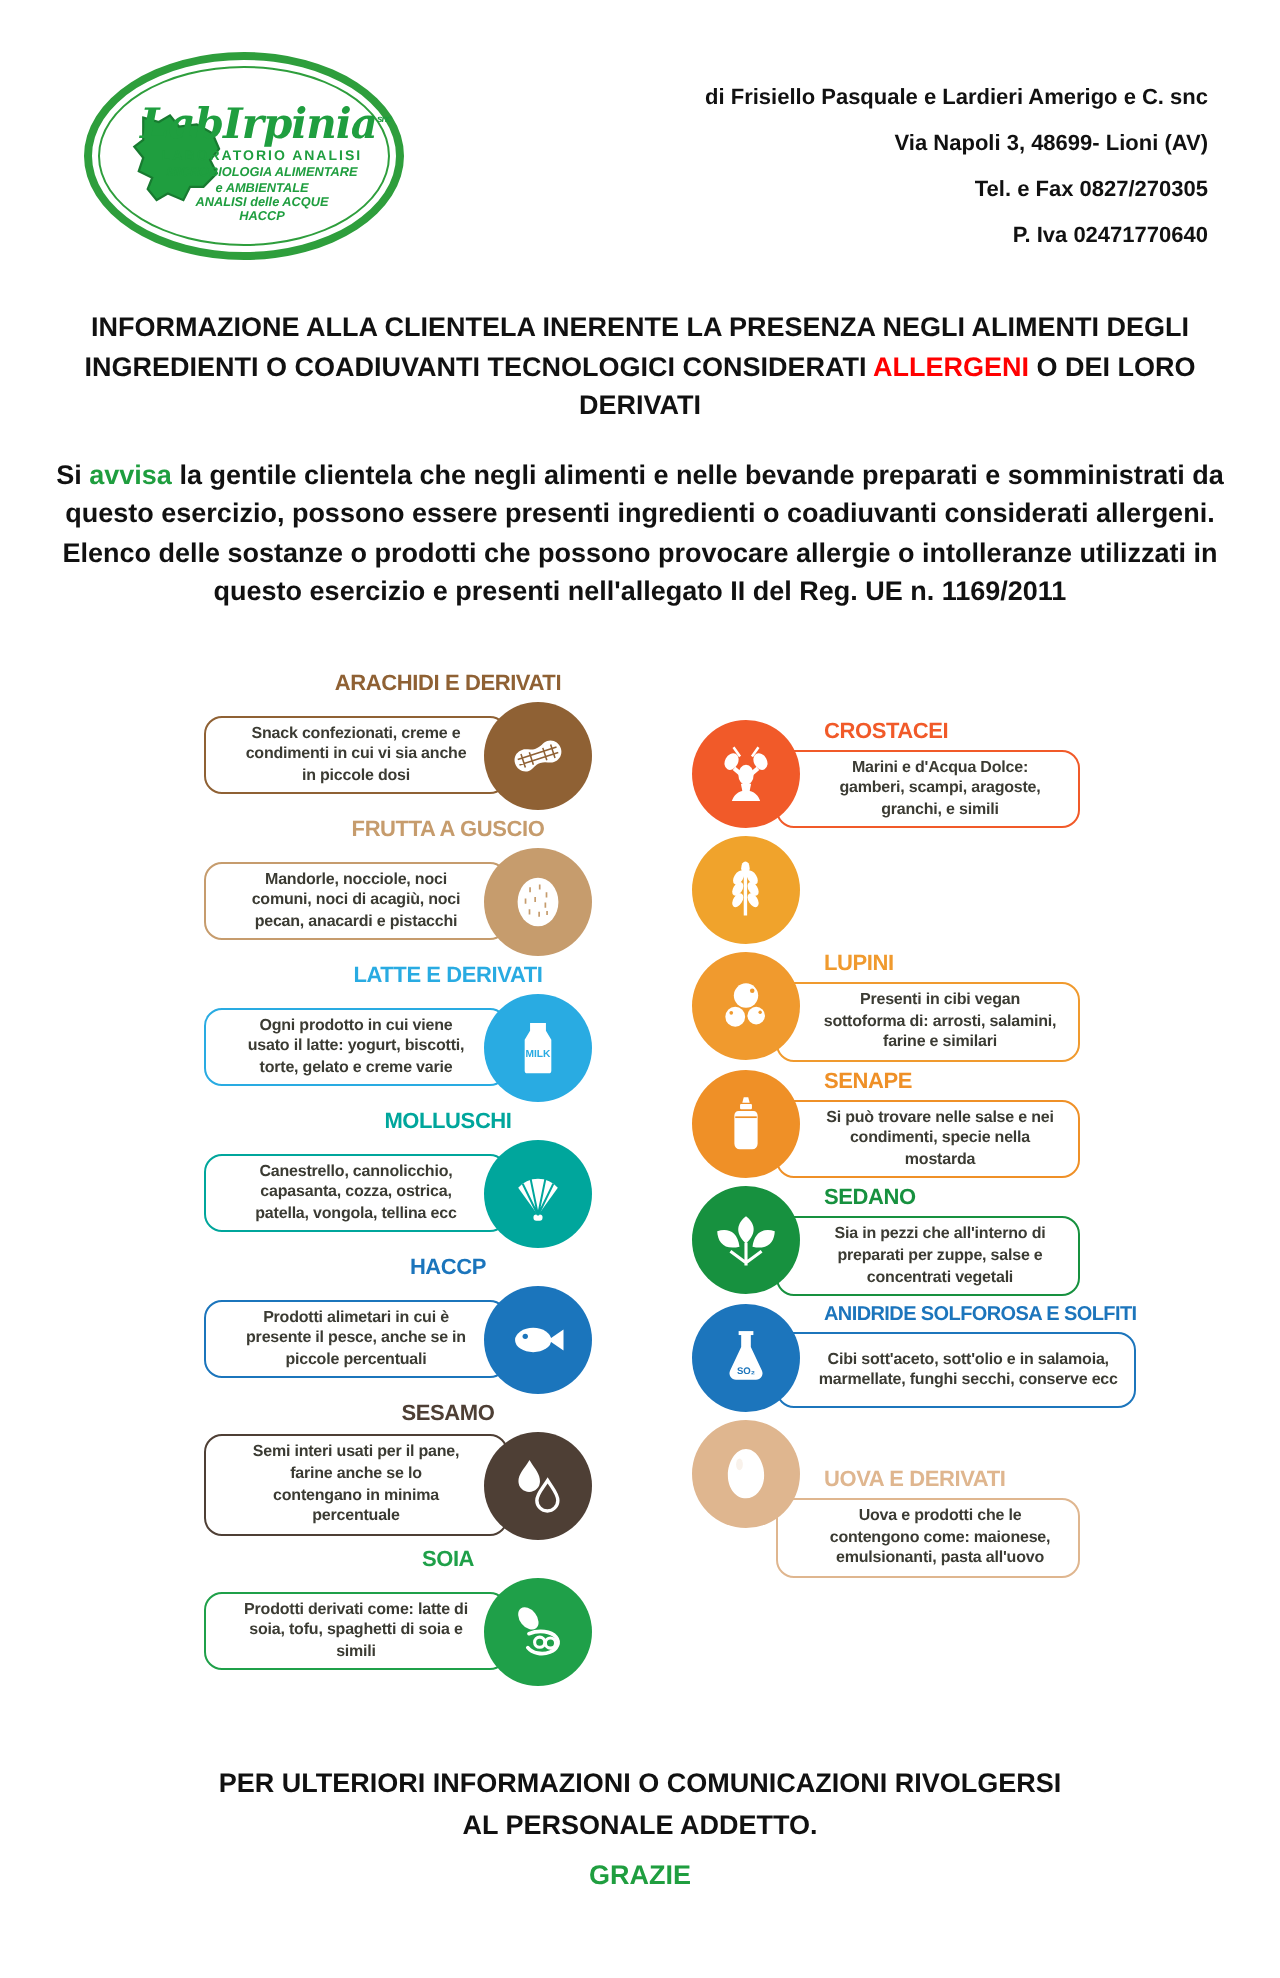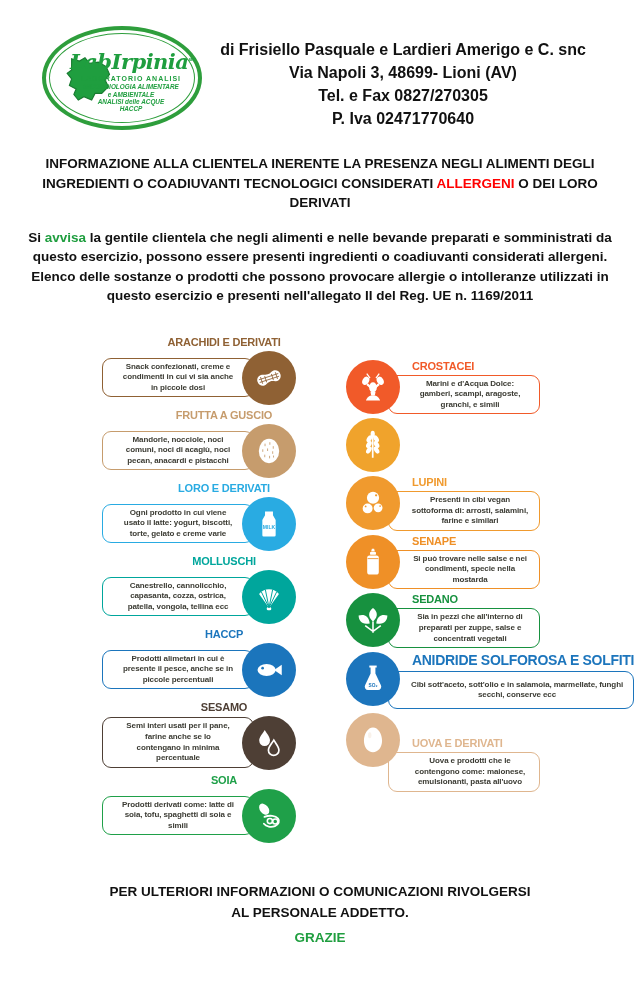--- a/index.html
+++ b/index.html
@@ -20,21 +20,21 @@
   .logo-texts{
     position:absolute;left:24px;top:20px;width:122px;text-align:center;line-height:1.15;
   }
   .logo-name{
     font-family:"DejaVu Serif",serif;font-style:italic;font-weight:bold;
     font-size:21px;color:#1F9E3F;letter-spacing:-0.5px;white-space:nowrap;
   }
   .logo-suffix{font-size:5px;font-family:"Liberation Sans",sans-serif;vertical-align:super;}
   .logo-line1{font-size:7px;font-weight:bold;color:#1F9E3F;letter-spacing:1px;margin-top:1px;}
   .logo-line{font-size:6.4px;font-weight:bold;font-style:italic;color:#1F9E3F;}
-  .company{flex:1;text-align:center;font-weight:bold;font-size:16px;line-height:23px;padding-top:12px;}
+  .company{flex:1;text-align:right;font-weight:bold;font-size:11px;line-height:23px;padding-top:12px;}
   
   .main-title{
     margin:24px auto 0;width:600px;text-align:center;
     font-weight:bold;font-size:13.5px;line-height:19.5px;
   }
   .notice{
     margin:15px auto 0;width:596px;text-align:center;
     font-weight:bold;font-size:13.5px;line-height:19.5px;
   }
   
@@ -127,21 +127,21 @@
         <div class="circle" style="background-color: rgb(198, 156, 109); color: rgb(198, 156, 109);">
           <svg viewBox="0 0 24 24" width="34" height="34">
               <ellipse cx="12" cy="12" rx="7.2" ry="8.6" fill="#fff"></ellipse>
               <path d="M9.2 6.8v1.8M12.6 5.8v1.8M15 8.6v1.8M7.6 10.8v1.8M11 10.2v1.8M14.6 12.2v1.8M9 14.6v1.8M12.4 15.4v1.8M15.2 15.2v1.4" stroke="currentColor" stroke-width="0.6"></path>
             </svg>
         </div>
       </div>
     </div>
 
     <div class="al-item">
-      <div class="al-title" style="color: rgb(41, 171, 226);">LORO E DERIVATI</div>
+      <div class="al-title" style="color: rgb(41, 171, 226);">LATTE E DERIVATI</div>
       <div class="al-row">
         <div class="al-box" style="border-color: rgb(41, 171, 226);">Ogni prodotto in cui viene usato il latte: yogurt, biscotti, torte, gelato e creme varie</div>
         <div class="circle" style="background-color: rgb(41, 171, 226); color: rgb(41, 171, 226);">
           <svg viewBox="0 0 24 24" width="34" height="34">
               <path d="M9.2 3.2h5.6v2.7l1.9 3.2V20a.9.9 0 0 1-.9.9H8.2a.9.9 0 0 1-.9-.9V9.1l1.9-3.2z" fill="#fff"></path>
               <text x="12" y="15.2" font-size="3.6" font-weight="bold" fill="currentColor" text-anchor="middle" font-family="Liberation Sans,sans-serif">MILK</text>
             </svg>
         </div>
       </div>
     </div>
@@ -305,21 +305,21 @@
     <div class="al-item">
       <div class="al-row">
         <div class="circle" style="background-color: rgb(28, 117, 188); color: rgb(28, 117, 188);">
           <svg viewBox="0 0 24 24" width="34" height="34">
               <path d="M10.3 3.2h3.4v4.9l3.9 8.3a2.3 2.3 0 0 1-2.1 3.3H8.5a2.3 2.3 0 0 1-2.1-3.3l3.9-8.3z" fill="#fff"></path>
               <path d="M9.4 3.2h5.2" stroke="#fff" stroke-width="1.4"></path>
               <text x="12" y="17.8" font-size="3.4" font-weight="bold" fill="currentColor" text-anchor="middle" font-family="Liberation Sans,sans-serif">SO₂</text>
             </svg>
         </div>
         <div class="right-content">
-          <div class="al-title" style="font-size: 14px; letter-spacing: -0.3px; color: rgb(28, 117, 188);">ANIDRIDE SOLFOROSA E SOLFITI</div>
+          <div class="al-title" style="font-size: 10px; letter-spacing: -0.3px; color: rgb(28, 117, 188);">ANIDRIDE SOLFOROSA E SOLFITI</div>
           <div class="al-box" style="border-color: rgb(28, 117, 188);">Cibi sott'aceto, sott'olio e in salamoia, marmellate, funghi secchi, conserve ecc</div>
         </div>
       </div>
     </div>
 
     <div class="al-item">
       <div class="al-row">
         <div class="circle" style="background-color: rgb(223, 182, 143); color: rgb(223, 182, 143);">
           <svg viewBox="0 0 24 24" width="34" height="34">
               <path d="M12 3.2c3.6 0 6.4 4.5 6.4 9.3 0 4.5-2.8 8.1-6.4 8.1s-6.4-3.6-6.4-8.1c0-4.8 2.8-9.3 6.4-9.3z" fill="#fff"></path>

